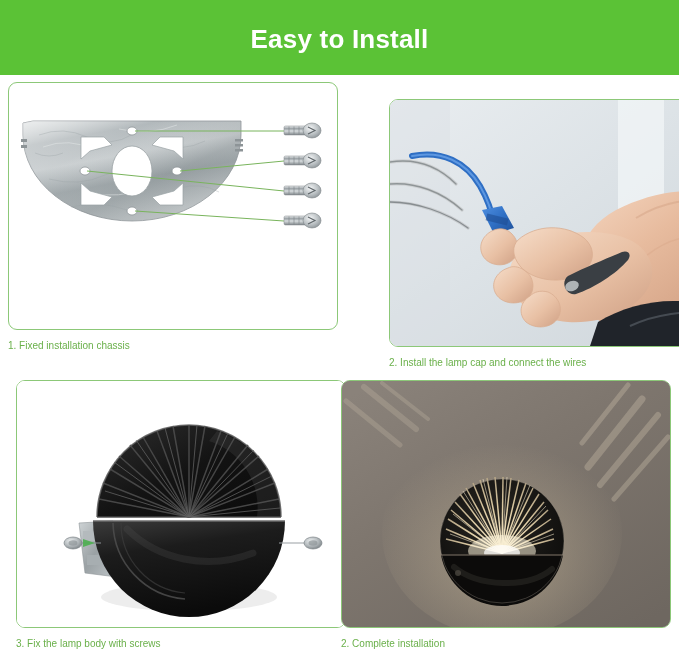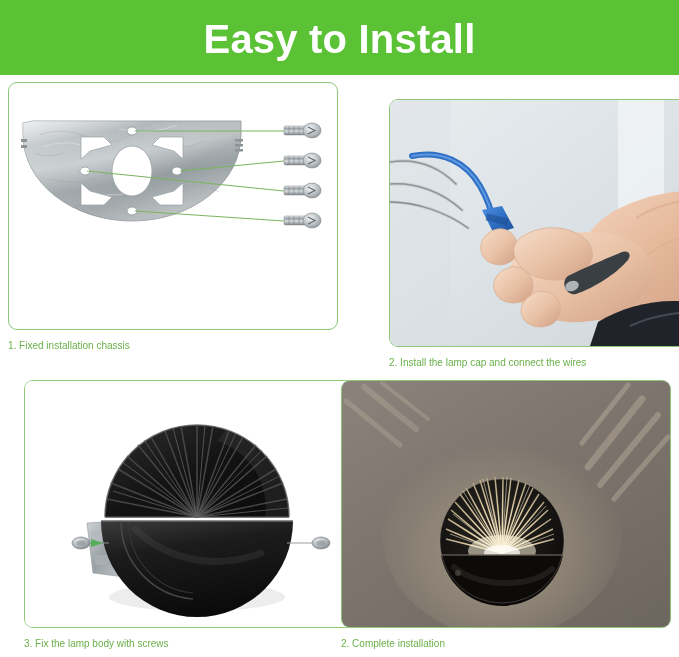--- a/index.html
+++ b/index.html
@@ -28,21 +28,21 @@
     top: 0;
     width: 679px;
     height: 75px;
     background: #5bc236;
     display: flex;
     align-items: center;
     justify-content: center;
   }
   .banner-title {
     color: #ffffff;
-    font-size: 40px;
+    font-size: 26px;
     font-weight: bold;
     letter-spacing: 0.2px;
     line-height: 1;
     font-family: "Liberation Sans", sans-serif;
     margin-top: 2px;
   }
 
   
   .grid {
     position: absolute;
@@ -50,21 +50,21 @@
     top: 75px;
     width: 679px;
     height: 582px;
   }
   .cell {
     position: absolute;
     width: 330px;
   }
   .cell-1 { left: 8px;   top: 7px;  }
   .cell-2 { left: 341px; top: 24px; padding-left: 48px;  }
-  .cell-3 { left: 24px;   top: 305px;}
+  .cell-3 { left: 16px;   top: 305px;}
   .cell-4 { left: 341px; top: 305px;}
 
   .frame {
     position: relative;
     width: 330px;
     height: 248px;
     border: 1px solid #8cc878;
     border-radius: 9px;
     background: #ffffff;
     overflow: hidden;

